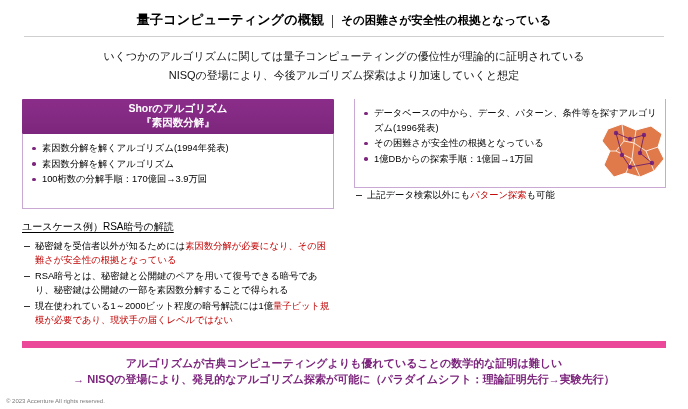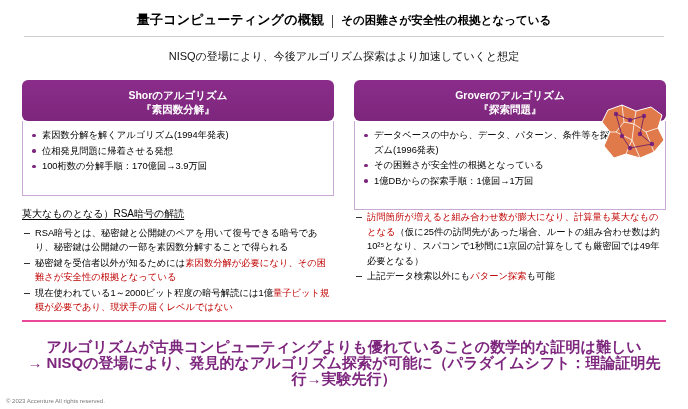--- a/index.html
+++ b/index.html
@@ -72,22 +72,22 @@
   .col {
     width: 312px;
     position: relative;
   }
 
   .band {
     background: #8e2f8e;
     background: linear-gradient(#8a2d8a, #7d267d);
     color: #ffffff;
     text-align: center;
-    padding: 8px 0 5px 0;
-    border-radius: 6px;
+    padding: 2px 0 5px 0;
+    border-radius: 1px;
   }
   .band-line1 {
     font-size: 10.5px;
     font-weight: bold;
     line-height: 14px;
   }
   .band-line2 {
     font-size: 10.5px;
     font-weight: bold;
     line-height: 14px;
@@ -154,25 +154,25 @@
     width: 74px;
     height: 62px;
   }
 
   
   .footer-msg {
     position: absolute;
     left: 22px;
     right: 22px;
     bottom: 22px;
-    border-top: 2px solid #ec4899;
-    padding-top: 17px;
+    border-top: 7px solid #ec4899;
+    padding-top: 7px;
     text-align: center;
     color: #7d267d;
-    font-size: 15px;
+    font-size: 11px;
     font-weight: bold;
     line-height: 16px;
   }
 
   .copyright {
     position: absolute;
     left: 6px;
     bottom: 5px;
     font-size: 6px;
     color: #7a7a7a;
@@ -184,69 +184,63 @@
 <div class="slide">
 
   <div class="title-row">
     <span class="title-main">量子コンピューティングの概観</span>
     <span class="title-sep"></span>
     <span class="title-sub">その困難さが安全性の根拠となっている</span>
   </div>
   <div class="title-underline"></div>
 
   <div class="lead">
+    <div>いくつかのアルゴリズムに関しては量子コンピューティングの優位性が理論的に証明されている</div>
     <div>NISQの登場により、今後アルゴリズム探索はより加速していくと想定</div>
   </div>
 
   <div class="columns">
 
     <div class="col">
       <div class="band">
         <div class="band-line1">Shorのアルゴリズム</div>
         <div class="band-line2">『素因数分解』</div>
       </div>
       <div class="box">
         <ul class="bullets">
           <li>素因数分解を解くアルゴリズム(1994年発表)</li>
-          <li>位相発見問題に帰着させる発想</li>
+          <li>素因数分解を解くアルゴリズム</li>
           <li>100桁数の分解手順：170億回→3.9万回</li>
         </ul>
       </div>
 
-      <div class="usecase-title">莫大なものとなる）RSA暗号の解読</div>
+      <div class="usecase-title">ユースケース例）RSA暗号の解読</div>
       <ul class="bullets dash">
         <li>
+          <span>秘密鍵を受信者以外が知るためには</span><span class="red">素因数分解が必要に</span><span class="red">なり、その困難さが安全性の根拠となっている</span>
+        </li>
+        <li>
           <span>RSA暗号とは、秘密鍵と公開鍵のペアを用いて復号できる</span><span>暗号であり、秘密鍵は公開鍵の一部を素因数分解すること</span><span>で得られる</span>
-        </li>
-        <li>
-          <span>秘密鍵を受信者以外が知るためには</span><span class="red">素因数分解が必要に</span><span class="red">なり、その困難さが安全性の根拠となっている</span>
         </li>
         <li>
           <span>現在使われている1～2000ビット程度の暗号解読には1億</span><span class="red">量子ビット規模が必要であり、現状手の届くレベルではない</span>
         </li>
       </ul>
     </div>
 
     <div class="col">
-      <div class="band">
-        <div class="band-line1">Groverのアルゴリズム</div>
-        <div class="band-line2">『探索問題』</div>
-      </div>
       <div class="box">
         <ul class="bullets">
           <li>データベースの中から、データ、パターン、条件等を探すアルゴリズム(1996発表)</li>
           <li>その困難さが安全性の根拠となっている</li>
           <li>1億DBからの探索手順：1億回→1万回</li>
         </ul>
       </div>
 
       <ul class="bullets dash">
-        <li>
-          <span class="red">訪問箇所が増えると組み合わせ数が膨大になり、計算量も</span><span class="red">莫大なものとなる</span><span>（仮に25件の訪問先があった場合、ルートの組み合わせ数は約10²⁵となり、スパコンで1秒間に1京回の計算をしても厳密回では49年必要となる）</span>
-        </li>
         <li>
           <span>上記データ検索以外にも</span><span class="red">パターン探索</span><span>も可能</span>
         </li>
       </ul>
 
       <div class="map">
         <svg width="74" height="62" viewBox="0 0 74 62" xmlns="http://www.w3.org/2000/svg">
           <path d="M12 8 L26 3 L40 9 L55 5 L66 13 L62 26 L68 38 L58 50 L44 56 L30 52 L18 56 L8 44 L14 30 L6 20 Z" fill="#e07a4a" stroke="#ffffff" stroke-width="1"></path>
           <path d="M26 3 L28 20 L20 30 L14 30" fill="none" stroke="#ffffff" stroke-width="0.8"></path>
           <path d="M40 9 L38 22 L50 30 L62 26" fill="none" stroke="#ffffff" stroke-width="0.8"></path>

